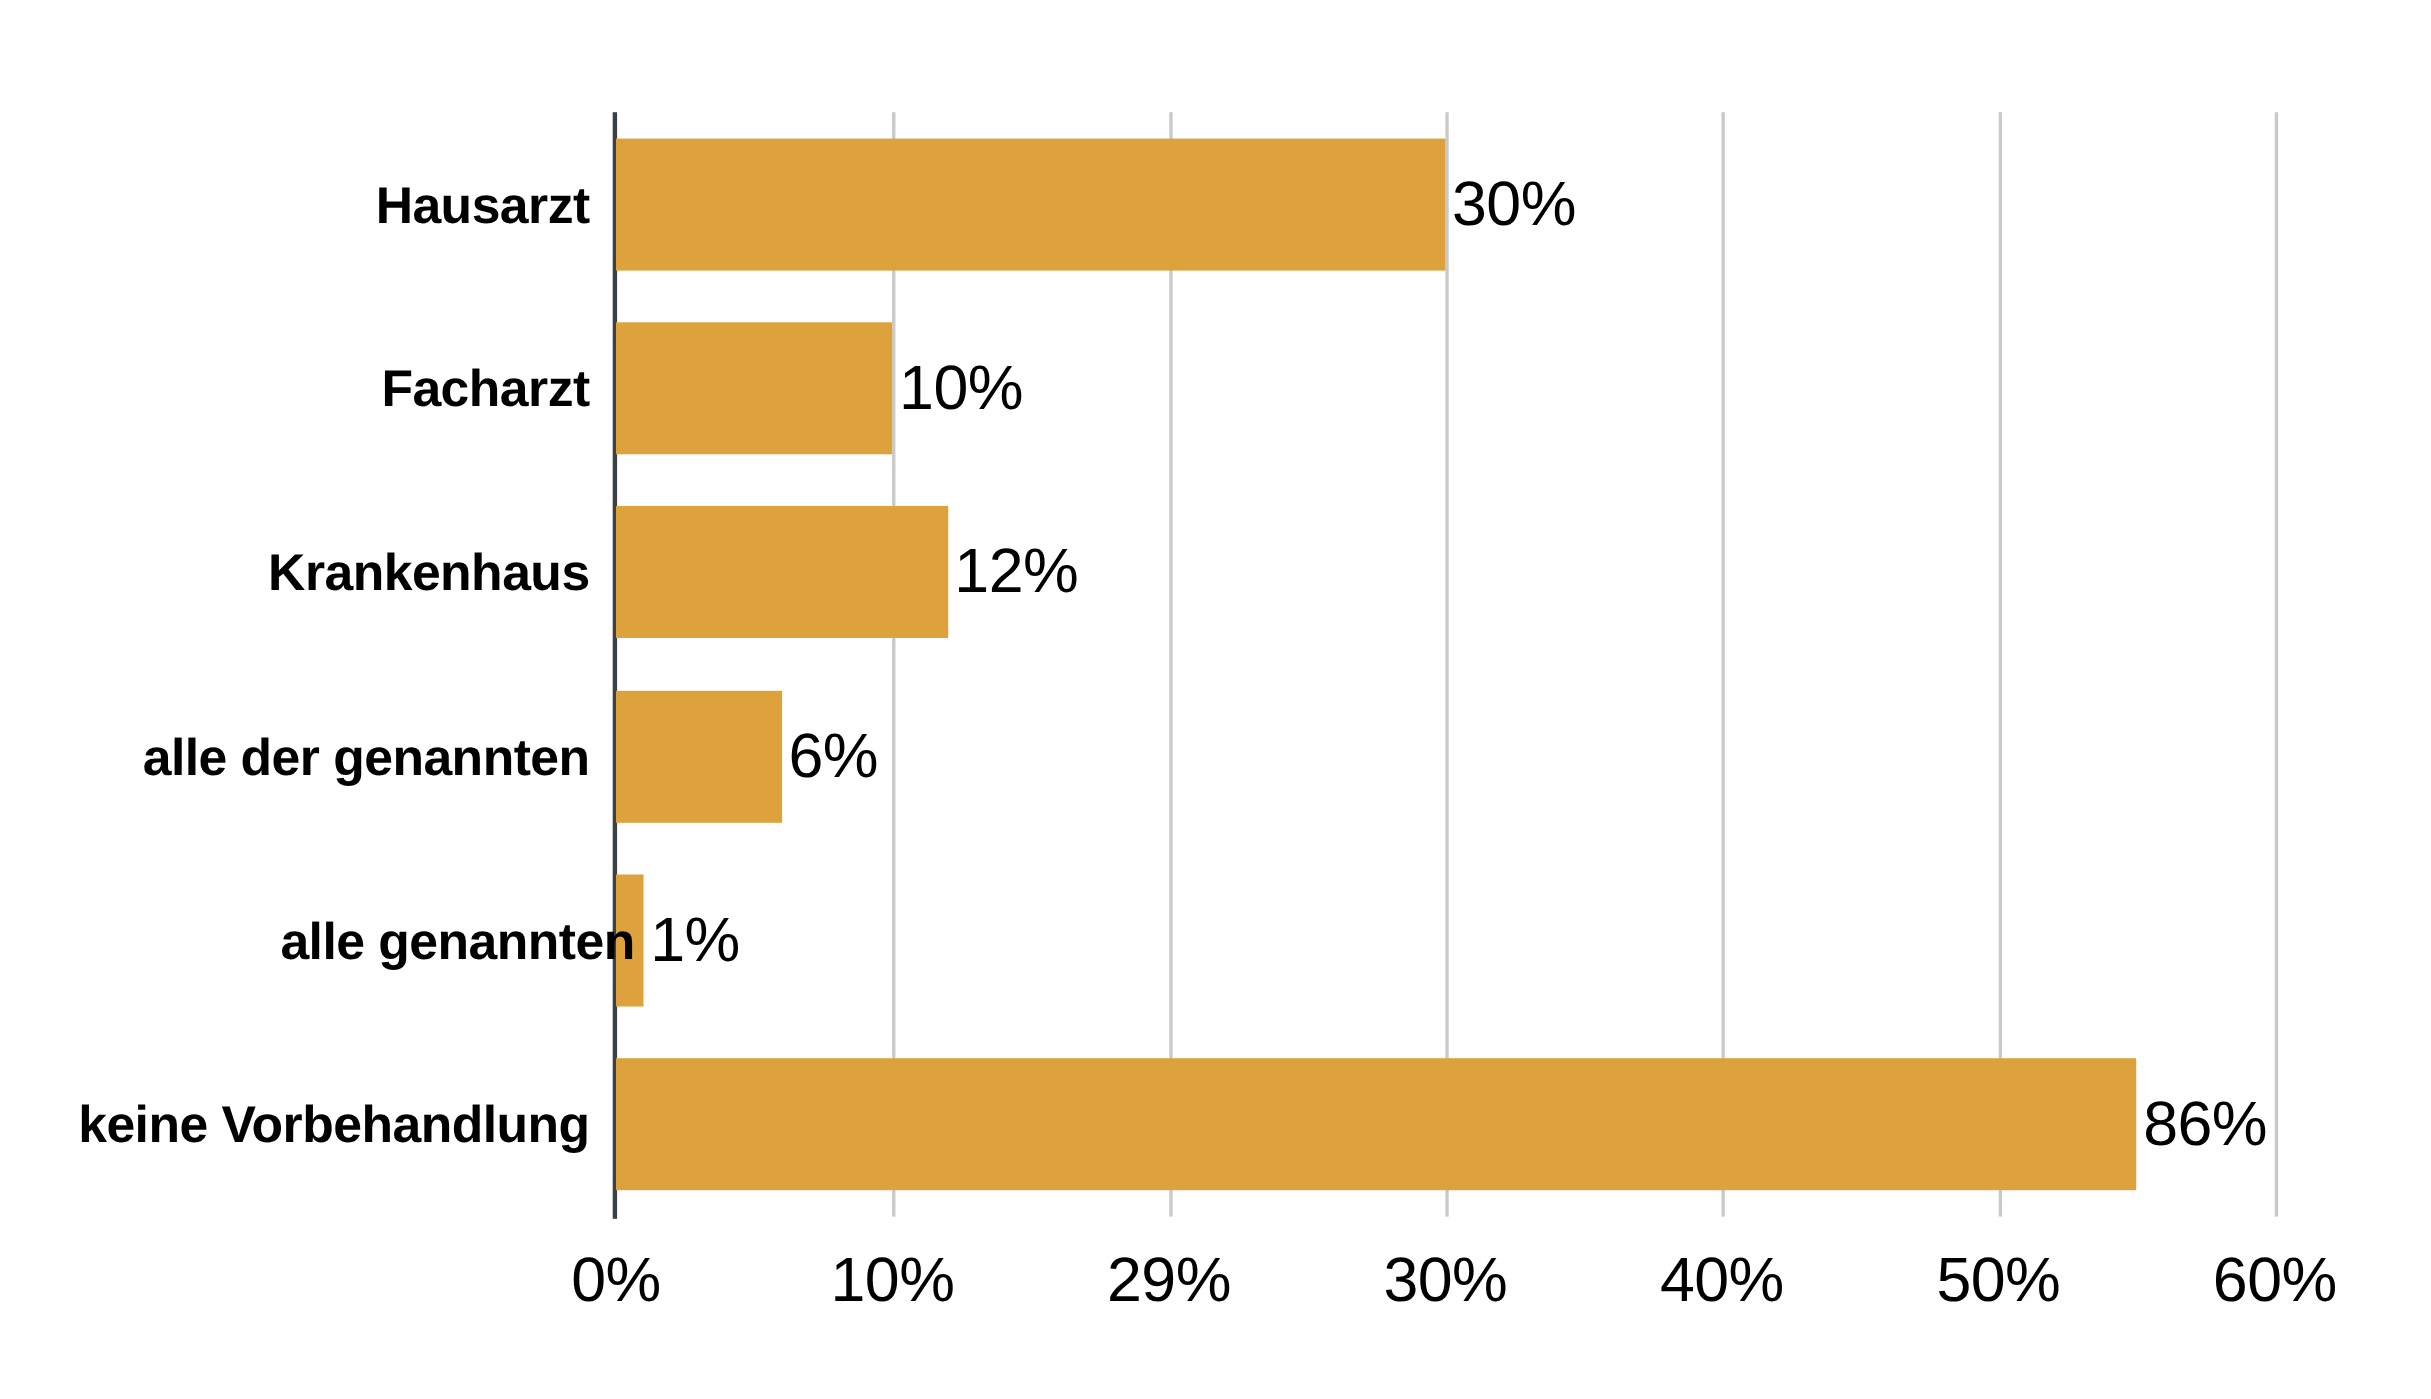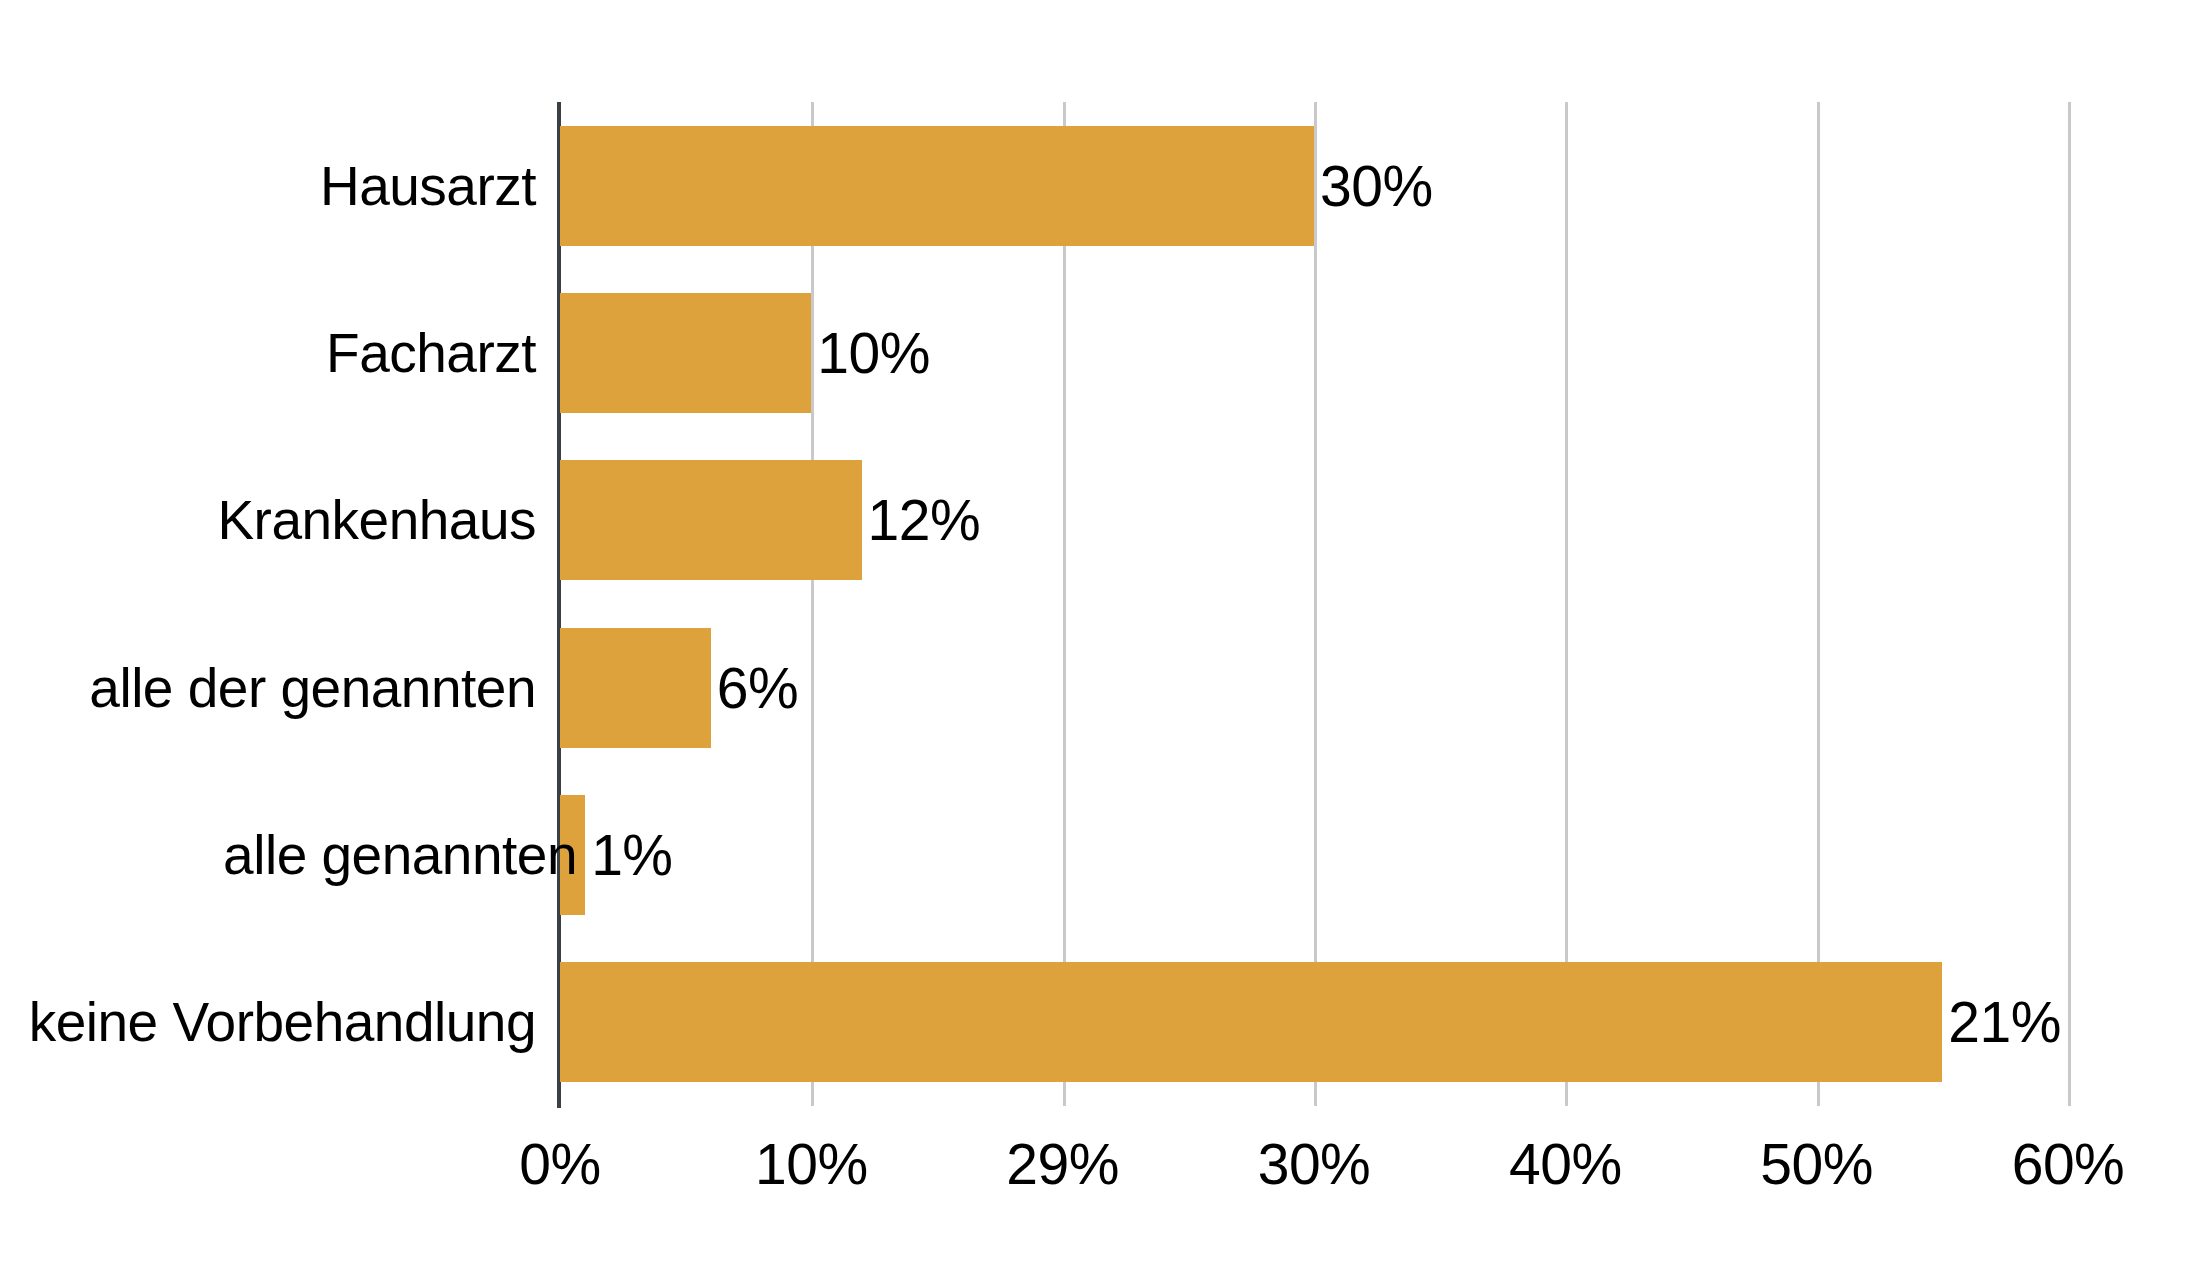--- a/index.html
+++ b/index.html
@@ -64,26 +64,27 @@
     color: #000000;
     white-space: nowrap;
     line-height: 1;
     letter-spacing: -0.5px;
   }
   .cat-label-wrap {
     position: absolute;
     left: 0;
     width: 536px;
     text-align: right;
-    font-size: 55px;
+    font-size: 47px;
     color: #000000;
     white-space: nowrap;
     line-height: 1;
     transform: translateY(-50%);
     letter-spacing: -0.5px;
+    font-weight: bold;
   }
 
   .tick-label {
     position: absolute;
     top: 1136px;
     font-size: 57px;
     color: #000000;
     white-space: nowrap;
     line-height: 1;
     transform: translateX(-50%);
@@ -122,21 +123,21 @@
         <div class="bar-row" style="top: 525.667px; width: 1508px;">
           <div class="bar" style="width: 150.8px; background: rgb(221, 162, 60);"></div>
           <span class="bar-value" style="left: 156.8px;">6%</span>
         </div>
         <div class="bar-row" style="top: 693px; width: 1508px;">
           <div class="bar" style="width: 25.1333px; background: rgb(221, 162, 60);"></div>
           <span class="bar-value" style="left: 31.1333px;">1%</span>
         </div>
         <div class="bar-row" style="top: 860.333px; width: 1508px;">
           <div class="bar" style="width: 1382.33px; background: rgb(221, 162, 60);"></div>
-          <span class="bar-value" style="left: 1388.33px;">21%</span>
+          <span class="bar-value" style="left: 1388.33px;">86%</span>
         </div>
       </div>
   </div>
 
   <div id="category-labels">
       <div class="cat-label-wrap" style="top: 185.667px;">Hausarzt</div>
       <div class="cat-label-wrap" style="top: 353px;">Facharzt</div>
       <div class="cat-label-wrap" style="top: 520.333px;">Krankenhaus</div>
       <div class="cat-label-wrap" style="top: 687.667px;">alle der genannten</div>
       <div class="cat-label-wrap" style="top: 855px; padding-left: 41px;">alle genannten</div>

